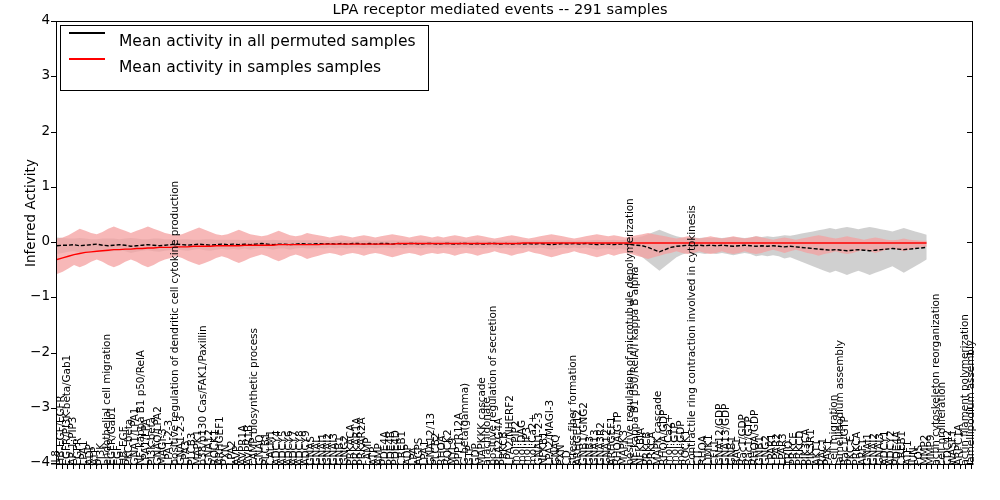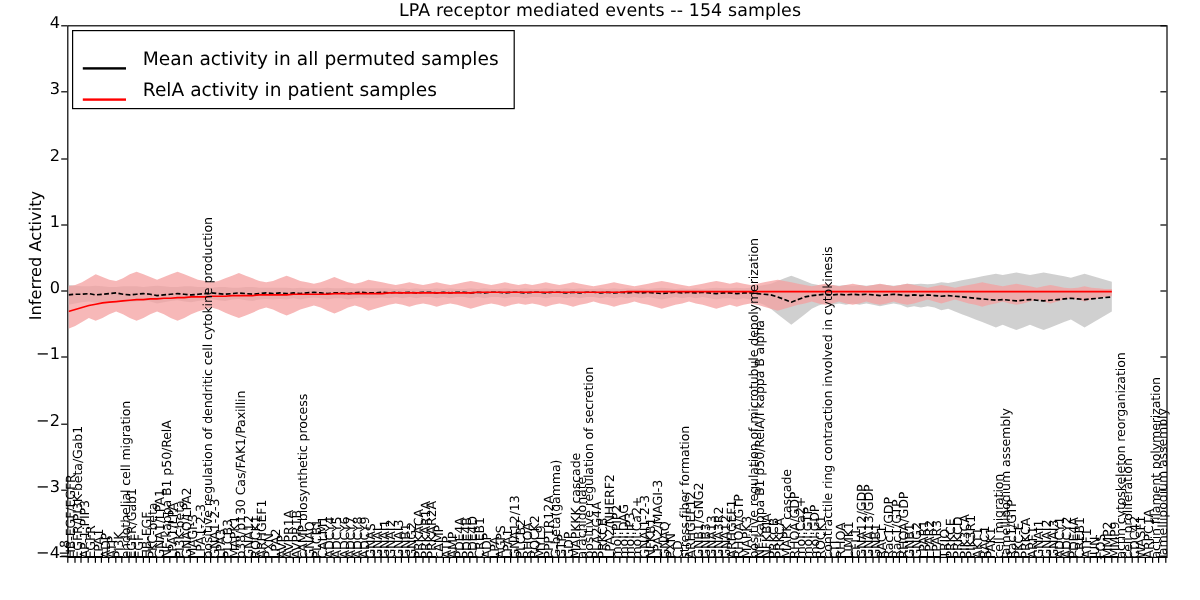--- a/index.html
+++ b/index.html
@@ -131,41 +131,41 @@
     position: absolute;
     left: 60px;
     top: 25px;
     border: 1px solid #000000;
     background: #ffffff;
     padding: 6px 12px 6px 8px;
     box-sizing: border-box;
   }
   .legend-row {
     display: flex;
-    align-items: flex-end;
+    align-items: flex-start;
     height: 26px;
   }
   .legend-swatch {
     width: 36px;
     height: 2px;
     margin-right: 14px;
     flex: 0 0 auto;
   }
   .legend-text {
     font-size: 15.5px;
     color: #000000;
     white-space: nowrap;
   }
 </style>
 </head>
 <body>
 
 <div id="figure">
 
-  <div id="chart-title">LPA receptor mediated events -- 154 samples</div>
+  <div id="chart-title">LPA receptor mediated events -- 291 samples</div>
 
   <div id="ylabel">Inferred Activity</div>
 
   <div id="ytick-labels">
       <div class="ytick-label" style="top: -8px;">4</div>
       <div class="ytick-label" style="top: 47.25px;">3</div>
       <div class="ytick-label" style="top: 102.5px;">2</div>
       <div class="ytick-label" style="top: 157.75px;">1</div>
       <div class="ytick-label" style="top: 213px;">0</div>
       <div class="ytick-label" style="top: 268.25px;">−1</div>
@@ -511,21 +511,21 @@
     </div>
 
 
   <div id="legend">
       <div class="legend-row">
         <span class="legend-swatch" style="background: rgb(0, 0, 0);"></span>
         <span class="legend-text">Mean activity in all permuted samples</span>
       </div>
       <div class="legend-row">
         <span class="legend-swatch" style="background: rgb(255, 0, 0);"></span>
-        <span class="legend-text">RelA activity in patient samples</span>
+        <span class="legend-text">Mean activity in samples samples</span>
       </div>
     </div>
 
 <div class="ytick-mark" style="top: 21px;"></div>
     <div class="ytick-mark-right" style="top: 21px;"></div>
     <div class="ytick-mark" style="top: 76.25px;"></div>
     <div class="ytick-mark-right" style="top: 76.25px;"></div>
     <div class="ytick-mark" style="top: 131.5px;"></div>
     <div class="ytick-mark-right" style="top: 131.5px;"></div>
     <div class="ytick-mark" style="top: 186.75px;"></div>

